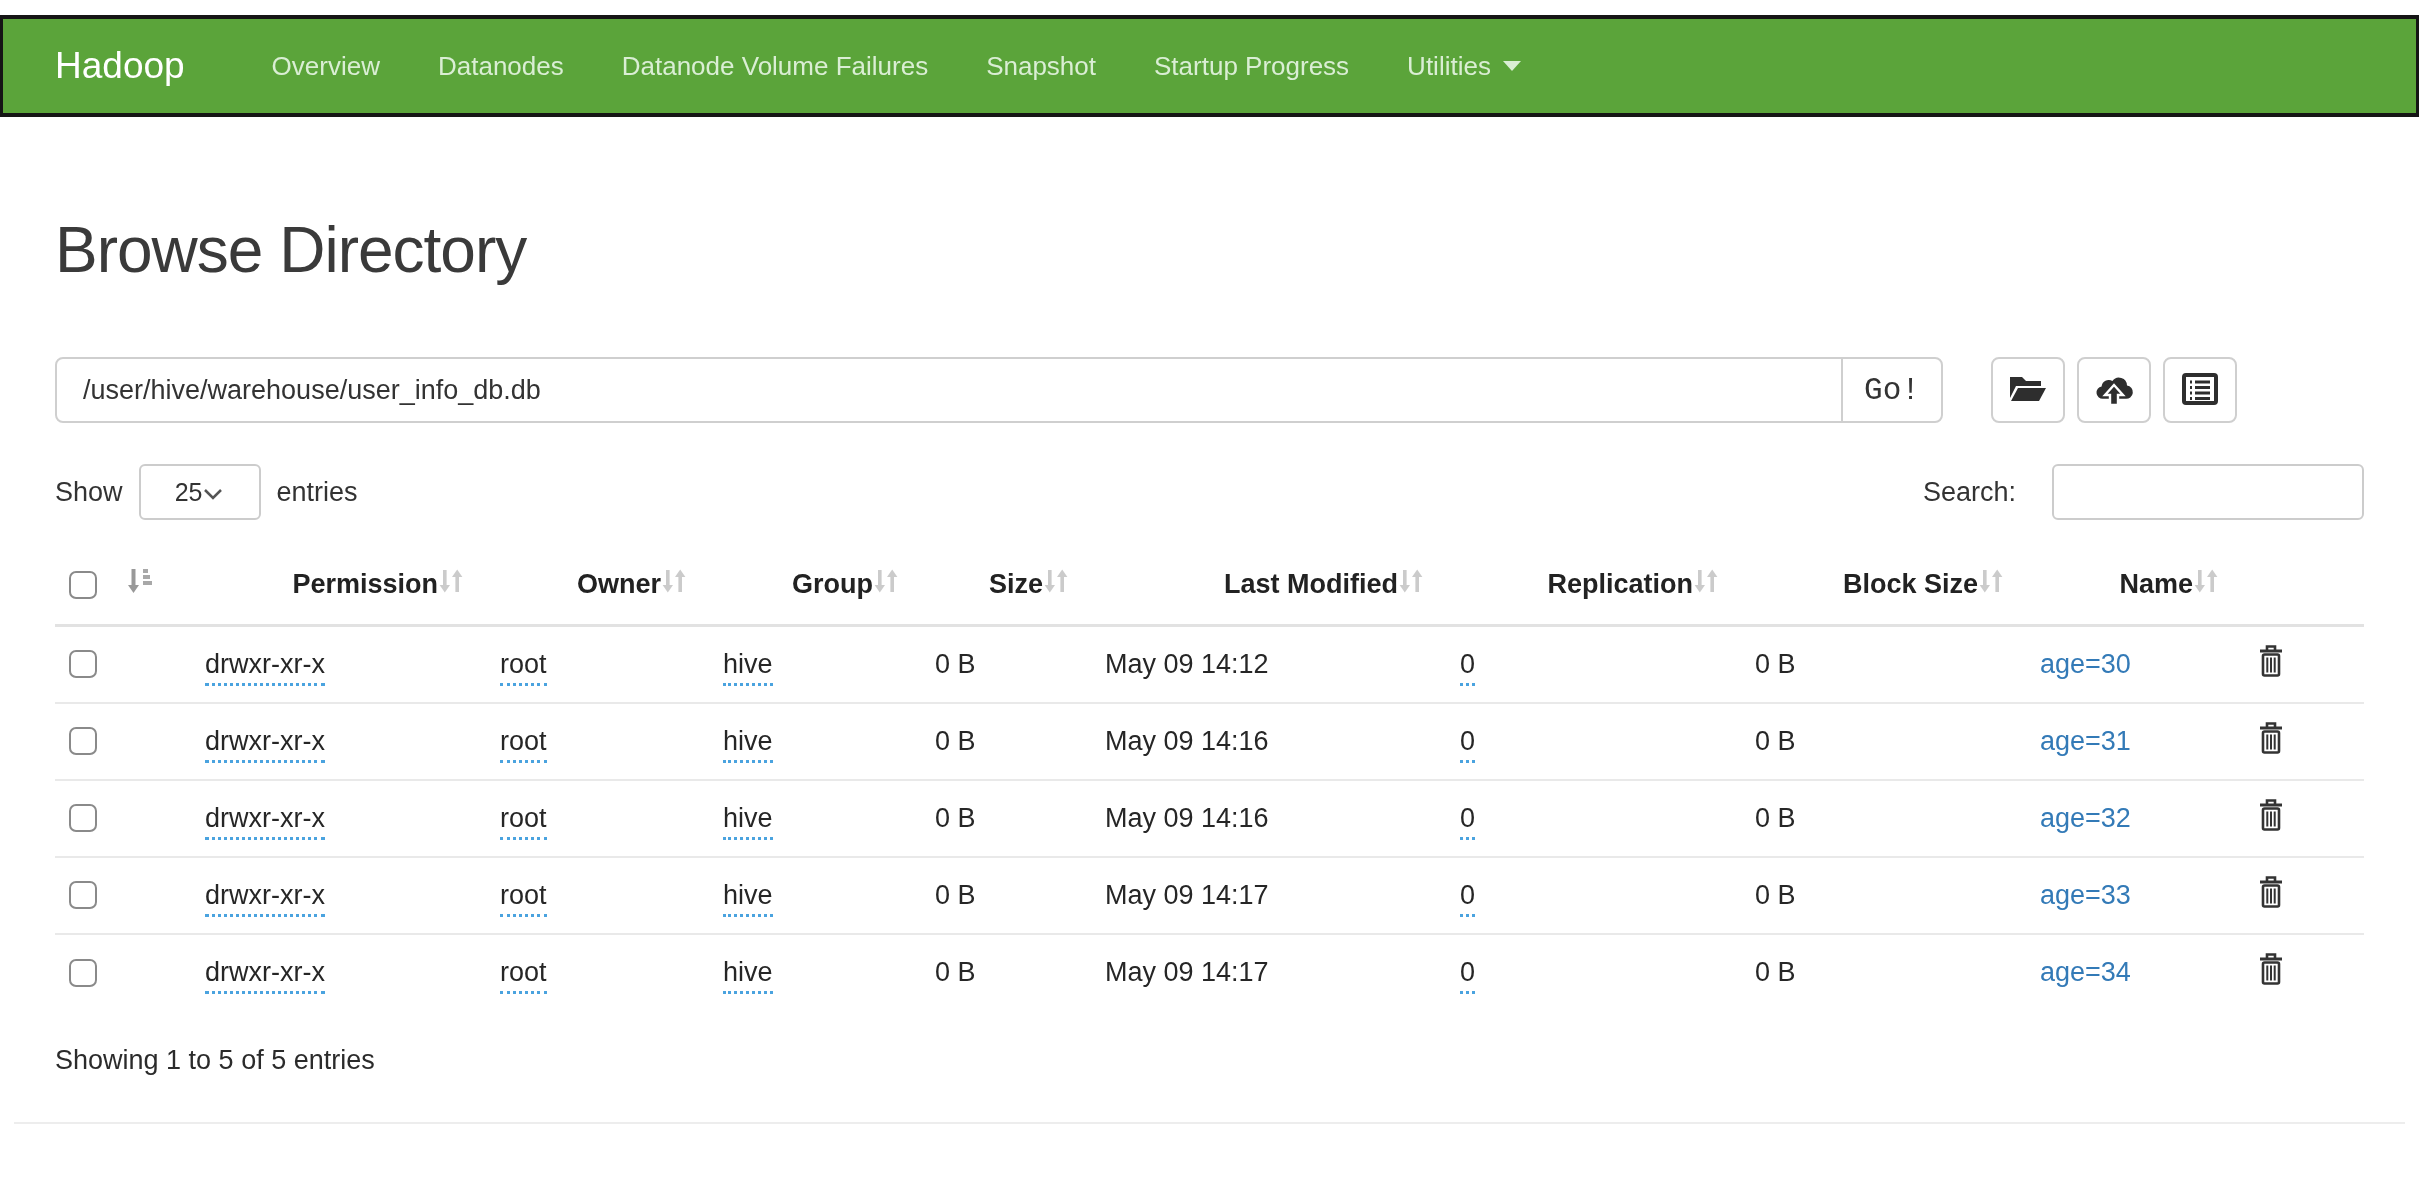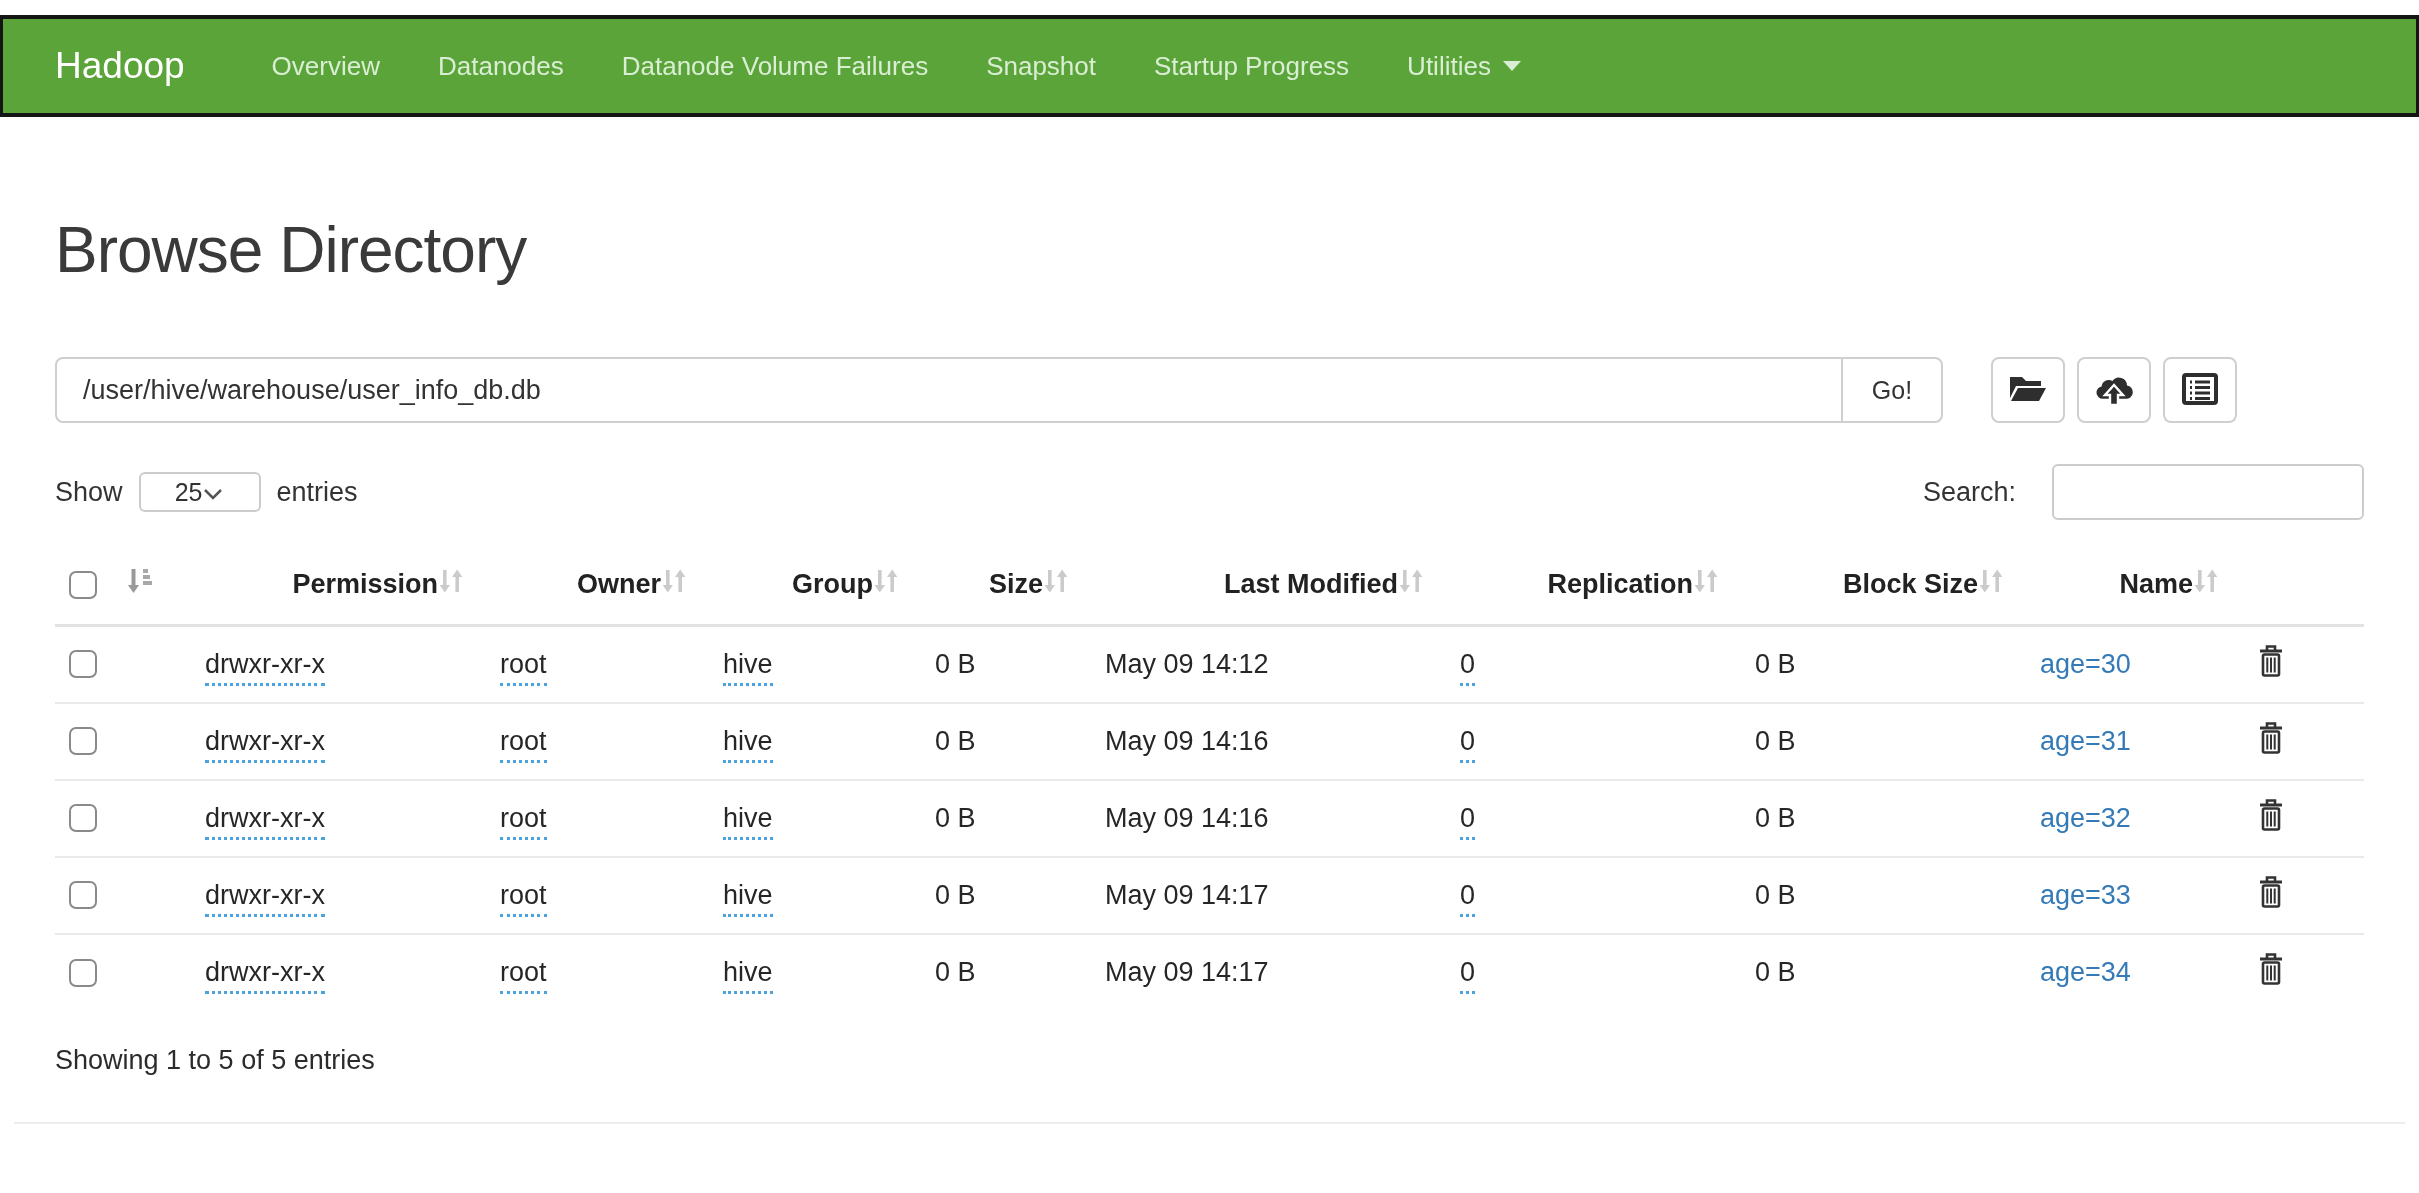--- a/index.html
+++ b/index.html
@@ -34,34 +34,34 @@
 
   
   .path-row { margin-top: 70px; display:flex; align-items:stretch; }
   .path-input {
     width: 1788px; height: 66px; border: 2px solid #cfcfcf; border-radius: 8px 0 0 8px;
     padding: 0 26px; font-size: 27px; color:#333; outline:none;
     font-family: "Liberation Sans", sans-serif;
   }
   .go-btn {
     width: 102px; height: 66px; border: 2px solid #cfcfcf; margin-left: -2px;
-    border-radius: 0 8px 8px 0; background:#fff; font-size: 25px; color:#333; cursor:pointer;
-    font-family: Liberation Sans, sans-serif;
+    border-radius: 0 8px 8px 0; background:#fff; font-size: 31px; color:#333; cursor:pointer;
+    font-family: Liberation Mono, monospace;
   }
   .icon-btns { margin-left: 48px; display:flex; gap: 12px; }
   .icon-btn {
     width: 74px; height: 66px; border: 2px solid #cfcfcf; border-radius: 8px; background:#fff;
     display:flex; align-items:center; justify-content:center; cursor:pointer;
   }
 
   
   .controls-row { margin-top: 40px; height:58px; display:flex; align-items:center; justify-content:space-between; font-size: 27px; }
   .show-group { display:flex; align-items:center; gap: 16px; }
   .page-size {
-    width: 122px; height: 40px; border: 2px solid #ccc; border-radius: 6px; background:#fff;
+    width: 122px; height: 56px; border: 2px solid #ccc; border-radius: 6px; background:#fff;
     display:flex; align-items:center; justify-content:center; font-size: 25px; color:#333; cursor:pointer;
   }
   .search-group { display:flex; align-items:center; gap: 36px; }
   .search-input { width: 312px; height: 56px; border: 2px solid #ccc; border-radius: 6px; outline:none; font-size:25px; padding:0 14px; }
 
   
   table { margin-top: 24px; width: 100%; border-collapse: collapse; table-layout: fixed; }
   thead th { text-align:left; font-size: 27px; font-weight: bold; color:#222; padding: 21px 0; border-bottom: 3px solid #e2e2e2; }
   .th-inner { display:flex; align-items:center; justify-content:flex-end; padding: 0 14px 0 22px; }
   .th0-inner { display:flex; align-items:center; justify-content:space-between; padding: 0 30px 0 14px; }

